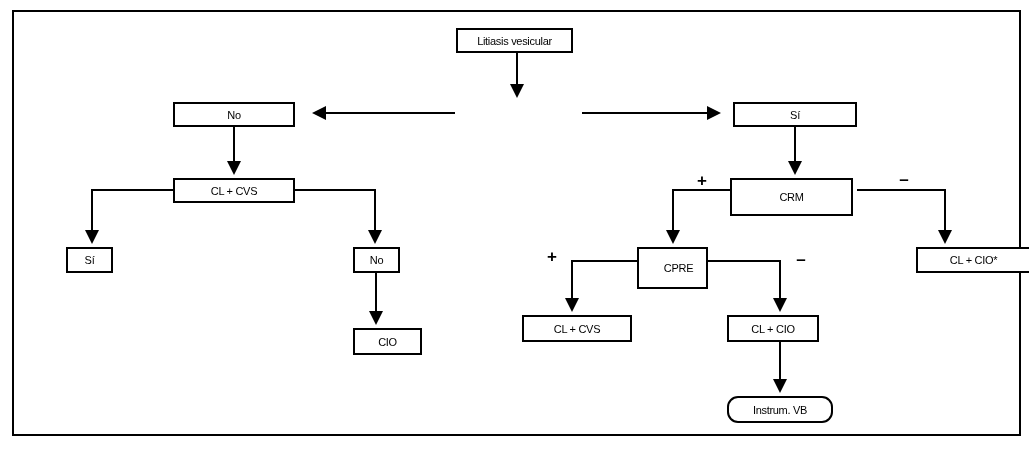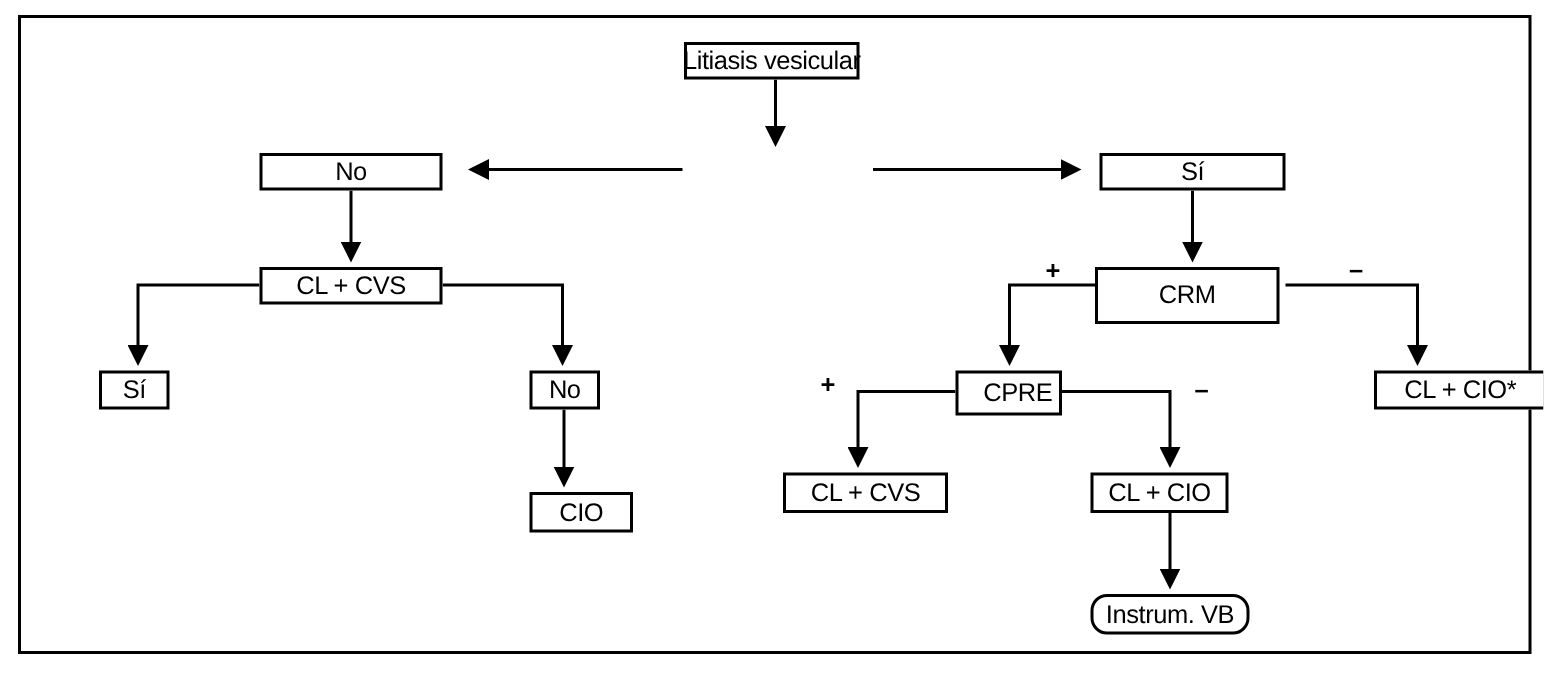--- a/index.html
+++ b/index.html
@@ -25,21 +25,21 @@
     box-sizing: border-box;
   }
   .node {
     position: absolute;
     box-sizing: border-box;
     border: 2px solid #000000;
     background: #ffffff;
     display: flex;
     align-items: center;
     justify-content: center;
-    font-size: 17px;
+    font-size: 11px;
     letter-spacing: -0.3px;
     color: #000000;
     white-space: nowrap;
     z-index: 2;
   }
   .edge-label {
     position: absolute;
     font-size: 17px;
     font-weight: bold;
     color: #000000;
@@ -109,21 +109,21 @@
   <div class="node" style="left:173px; top:178px; width:122px; height:25px;">CL + CVS</div>
 
   <div class="node" style="left:66px; top:247px; width:47px; height:26px;">Sí</div>
 
   <div class="node" style="left:353px; top:247px; width:47px; height:26px;">No</div>
 
   <div class="node" style="left:353px; top:328px; width:69px; height:27px;">CIO</div>
 
   <div class="node" style="left:730px; top:178px; width:123px; height:38px;">CRM</div>
 
-  <div class="node" style="left:637px; top:247px; width:71px; height:30px;padding-left:12px;">CPRE</div>
+  <div class="node" style="left:637px; top:247px; width:71px; height:42px;padding-left:12px;">CPRE</div>
 
   <div class="node" style="left:888px; top:247px; width:115px; height:26px;margin-left:28px;">CL + CIO*</div>
 
   <div class="node" style="left:522px; top:315px; width:110px; height:27px;">CL + CVS</div>
 
   <div class="node" style="left:727px; top:315px; width:92px; height:27px;">CL + CIO</div>
 
   <div class="node" style="left:727px; top:396px; width:106px; height:27px;border-radius:11px;">Instrum. VB</div>
 
   <span class="edge-label" style="left:702px; top:181px;">+</span>

